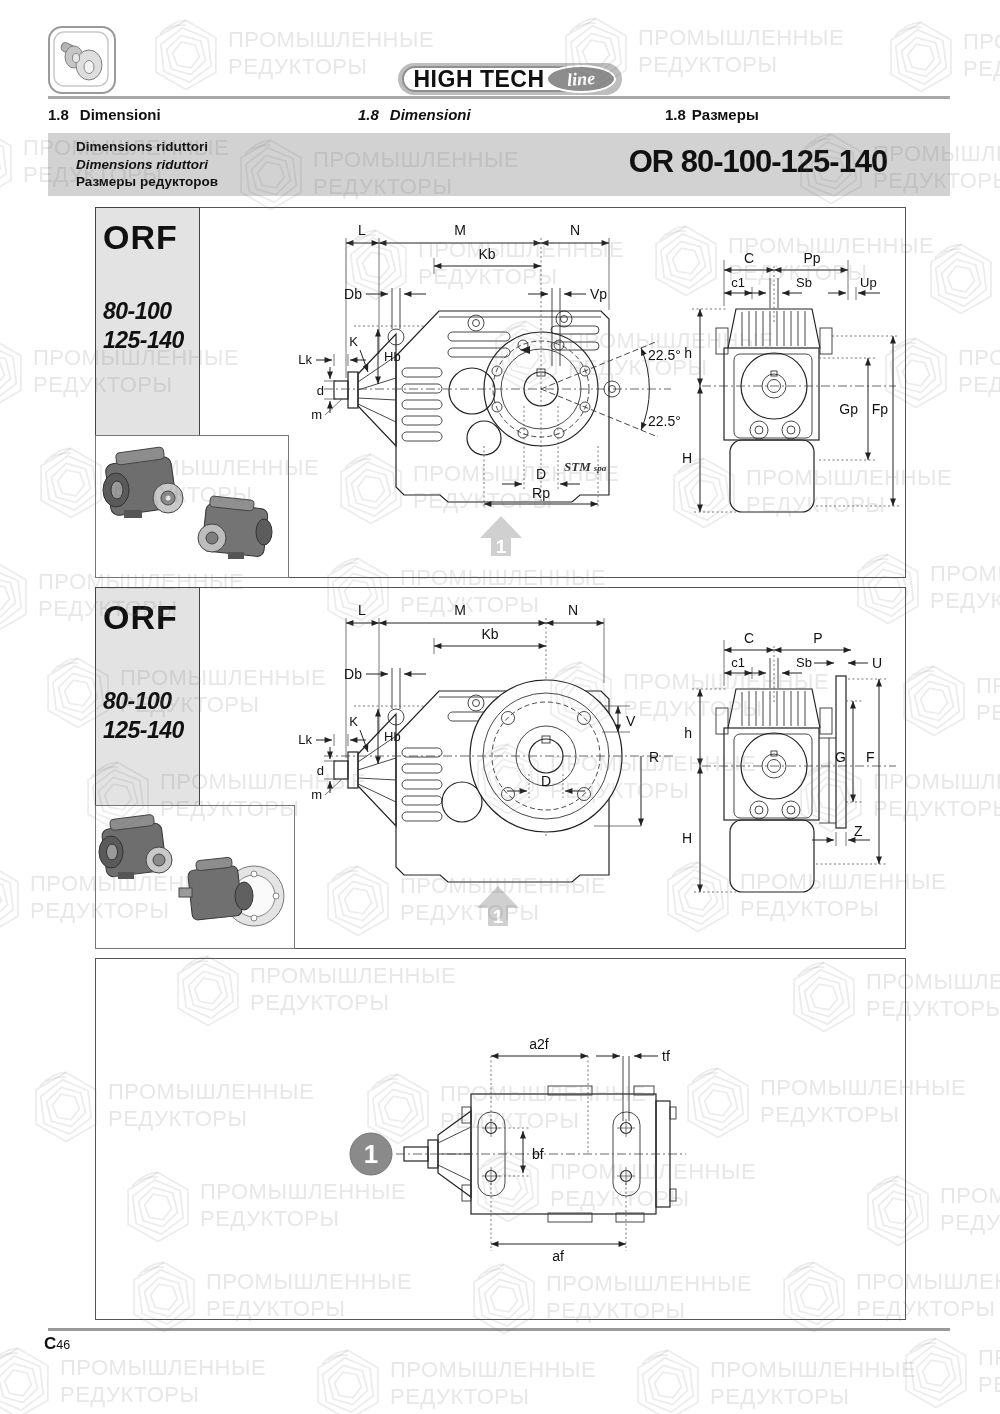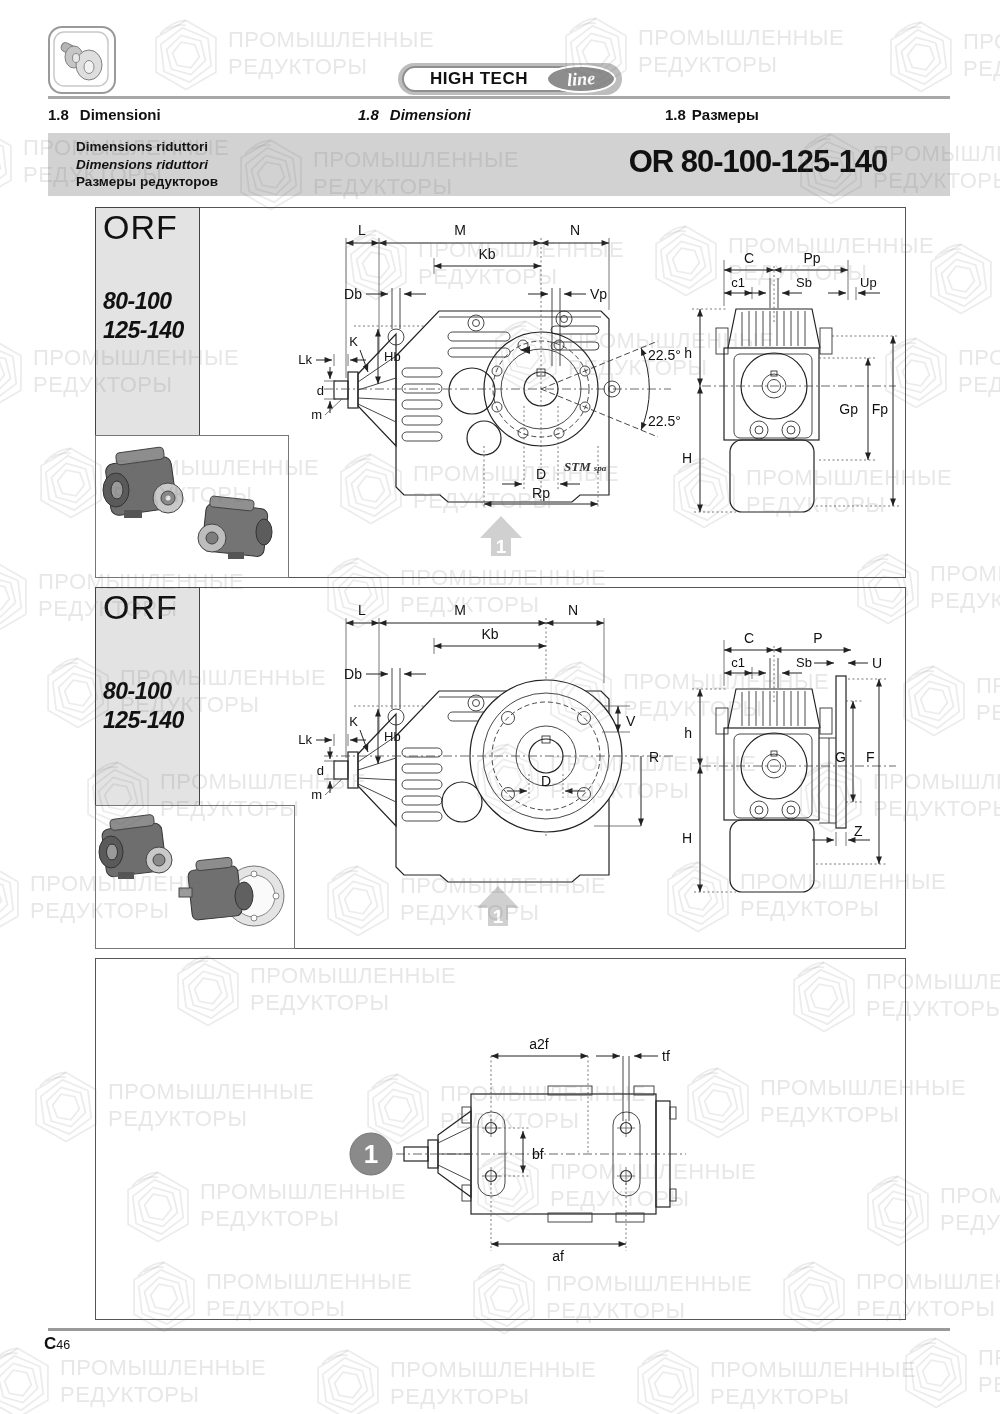--- a/index.html
+++ b/index.html
@@ -12,37 +12,37 @@
   .wm .wm-l{font-size:22px;line-height:27px;letter-spacing:.5px;color:rgba(110,110,110,0.17);}
   
   .brandbox{position:absolute;left:48px;top:26px;width:64px;height:64px;border:2px solid #9a9a9a;
             border-radius:14px;background:#fff;z-index:2;}
   .brandbox svg{position:absolute;left:3px;top:3px;}
   .badge{position:absolute;left:398px;top:63px;width:224px;height:32px;background:#bdbdbd;
          border-radius:17px;z-index:2;}
   .badge-inner{position:absolute;left:4px;top:3px;width:188px;height:22px;background:#fff;
                border:2px solid #8f8f8f;border-radius:14px;display:flex;align-items:center;
                justify-content:center;}
-  .badge-label{font-size:17px;font-weight:bold;letter-spacing:.5px;color:#111;padding-right:38px;}
+  .badge-label{font-size:23px;font-weight:bold;letter-spacing:.5px;color:#111;padding-right:38px;}
   .badge-ellipse{position:absolute;right:6px;top:2px;width:70px;height:28px;background:#8d8d8d;
                  border:2px solid #fff;border-radius:50%;display:flex;align-items:center;
                  justify-content:center;box-sizing:border-box;}
   .badge-line{font-family:"Liberation Serif",serif;font-style:italic;font-weight:bold;
               font-size:18px;color:#fff;transform:rotate(-4deg);}
   .toprule{position:absolute;left:48px;top:96px;width:902px;height:3px;background:#a8a8a8;z-index:1;}
   .secrow{position:absolute;top:106px;font-size:15px;font-weight:bold;z-index:2;}
   .secrow .num{margin-right:11px;}
   .titlebar{position:absolute;left:48px;top:133px;width:902px;height:63px;background:#d2d2d2;z-index:1;}
   .tb-lines{position:absolute;left:28px;top:5px;font-size:13.5px;font-weight:bold;line-height:17.5px;}
   .tb-model{position:absolute;left:505px;top:11px;width:410px;text-align:center;
             font-size:31px;font-weight:bold;letter-spacing:-1px;}
   
   .panel{position:absolute;left:95px;width:809px;border:1px solid #555;background:transparent;z-index:1;}
   .sizebox{position:absolute;left:-1px;top:-1px;width:103px;background:#e3e3e3;border:1px solid #444;}
-  .sizebox .series{font-size:34px;font-weight:normal;letter-spacing:1px;padding:0 0 0 7px;}
+  .sizebox .series{font-size:34px;font-weight:bold;letter-spacing:1px;padding:10px 0 0 7px;}
   .sizebox .sizes{padding-left:7px;font-size:23px;font-weight:bold;letter-spacing:-.5px;line-height:29px;font-style:italic;}
   .prodbox{position:absolute;border:1px solid #777;background:transparent;}
   .panel > svg.draw{position:absolute;left:0;top:0;}
   
   .ol{stroke:#222;fill:none;stroke-width:1.2;}
   .ol2{stroke:#333;fill:none;stroke-width:0.9;}
   .dim{stroke:#222;stroke-width:1;fill:none;}
   .ext{stroke:#555;stroke-width:0.8;fill:none;}
   .extd{stroke:#555;stroke-width:0.8;fill:none;stroke-dasharray:2 2.5;}
   .cl{stroke:#444;stroke-width:0.8;fill:none;stroke-dasharray:9 3 2 3;}

